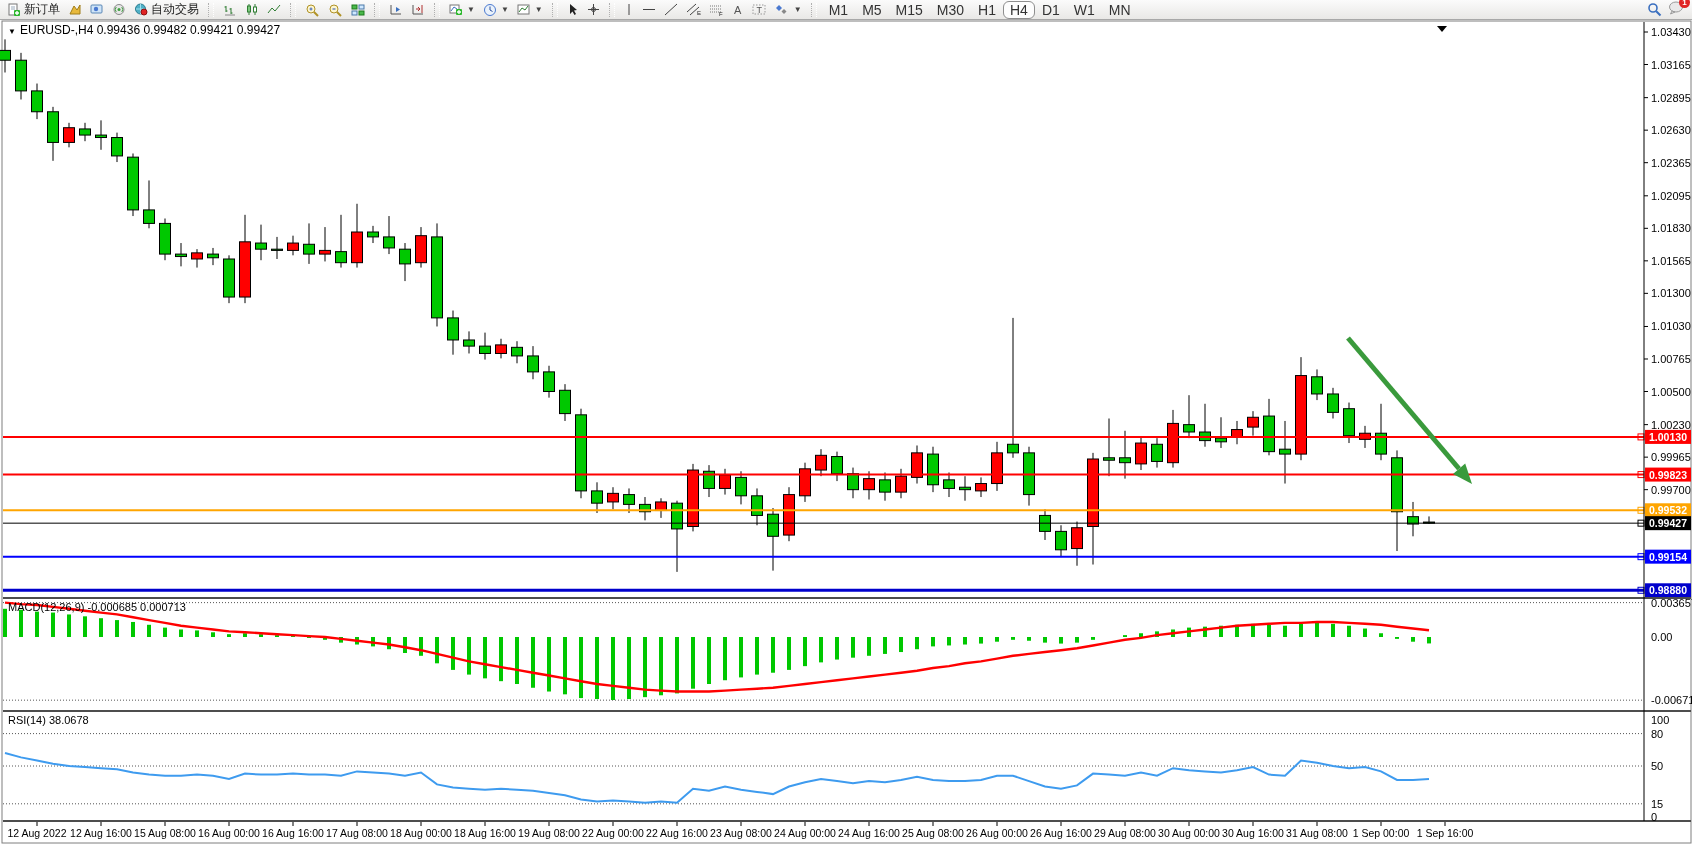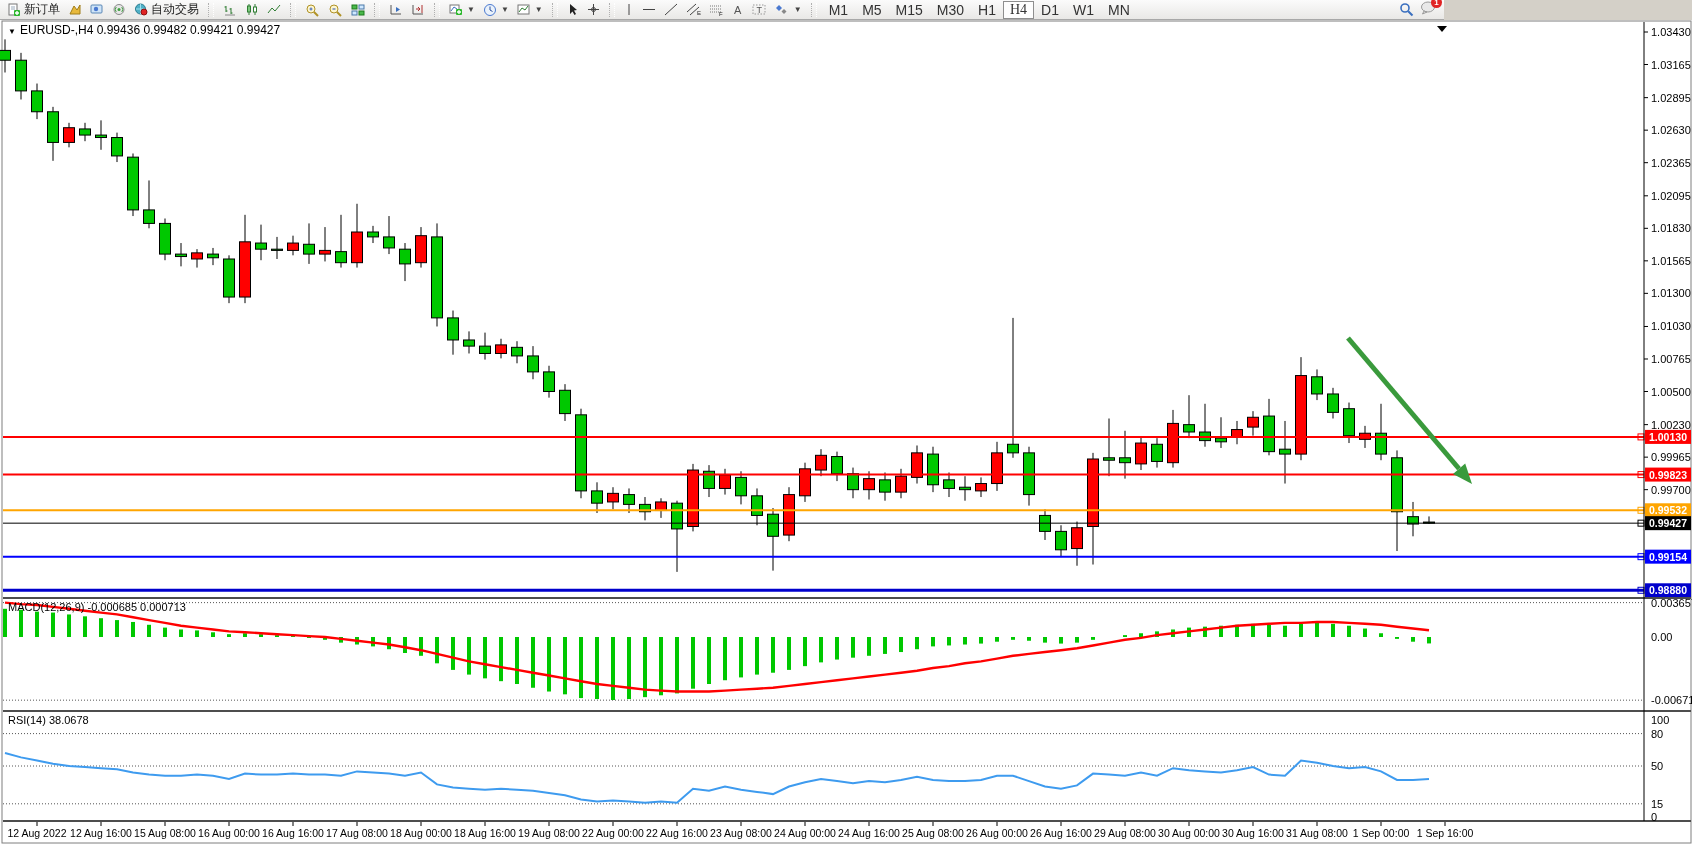--- a/index.html
+++ b/index.html
@@ -1,27 +1,27 @@
 <!DOCTYPE html>
 <html><head>
 <meta charset="utf-8">
 <style>
   html,body{margin:0;padding:0;background:#d4d0c8;width:1692px;height:844px;overflow:hidden;
             font-family:"Liberation Sans",sans-serif;-webkit-font-smoothing:antialiased;}
   
-  #toolbar{height:20px;width:1444px;background:linear-gradient(#fbfbfb,#e9e8e6);
+  #toolbar{height:20px;width:1692px;background:linear-gradient(#fbfbfb,#e9e8e6);
            border-bottom:1px solid #a8a8a8;display:flex;align-items:center;font-size:12px;color:#222;
            box-sizing:border-box;}
   .tb-group{display:flex;align-items:center;height:20px;padding:0 3px;}
   .tb-grip{width:4px;height:14px;margin:0 2px;border-left:1px dotted #b0b0b0;border-right:1px dotted #fff;}
   .tb-btn{display:flex;align-items:center;gap:3px;padding:1px 4px;border-radius:2px;cursor:default;height:16px;}
   .tb-btn svg{display:block;}
   .tb-caret{font-size:8px;color:#444;margin-left:1px;}
   .tf-btn{font-size:14px;color:#333;padding:1px 6px;height:14px;line-height:14px;border:1px solid transparent;}
-  .tf-btn.active{background:#fdfdfd;border:1px solid #8e8e8e;border-radius:0;font-family:Liberation Serif, serif;}
+  .tf-btn.active{background:#fdfdfd;border:1px solid #8e8e8e;border-radius:6px;}
   #tb-right{margin-left:auto;display:flex;align-items:center;gap:6px;padding-right:8px;}
   .badge{position:absolute;top:-4px;right:-6px;width:11px;height:11px;border-radius:50%;background:#e02424;
          color:#fff;font-size:8px;font-weight:bold;text-align:center;line-height:11px;}
   .chat-wrap{position:relative;}
   
   #chart-wrap{position:relative;width:1692px;height:824px;background:#fff;}
   svg text{font-family:"Liberation Sans",sans-serif;}
 </style>
 </head>
 <body>

